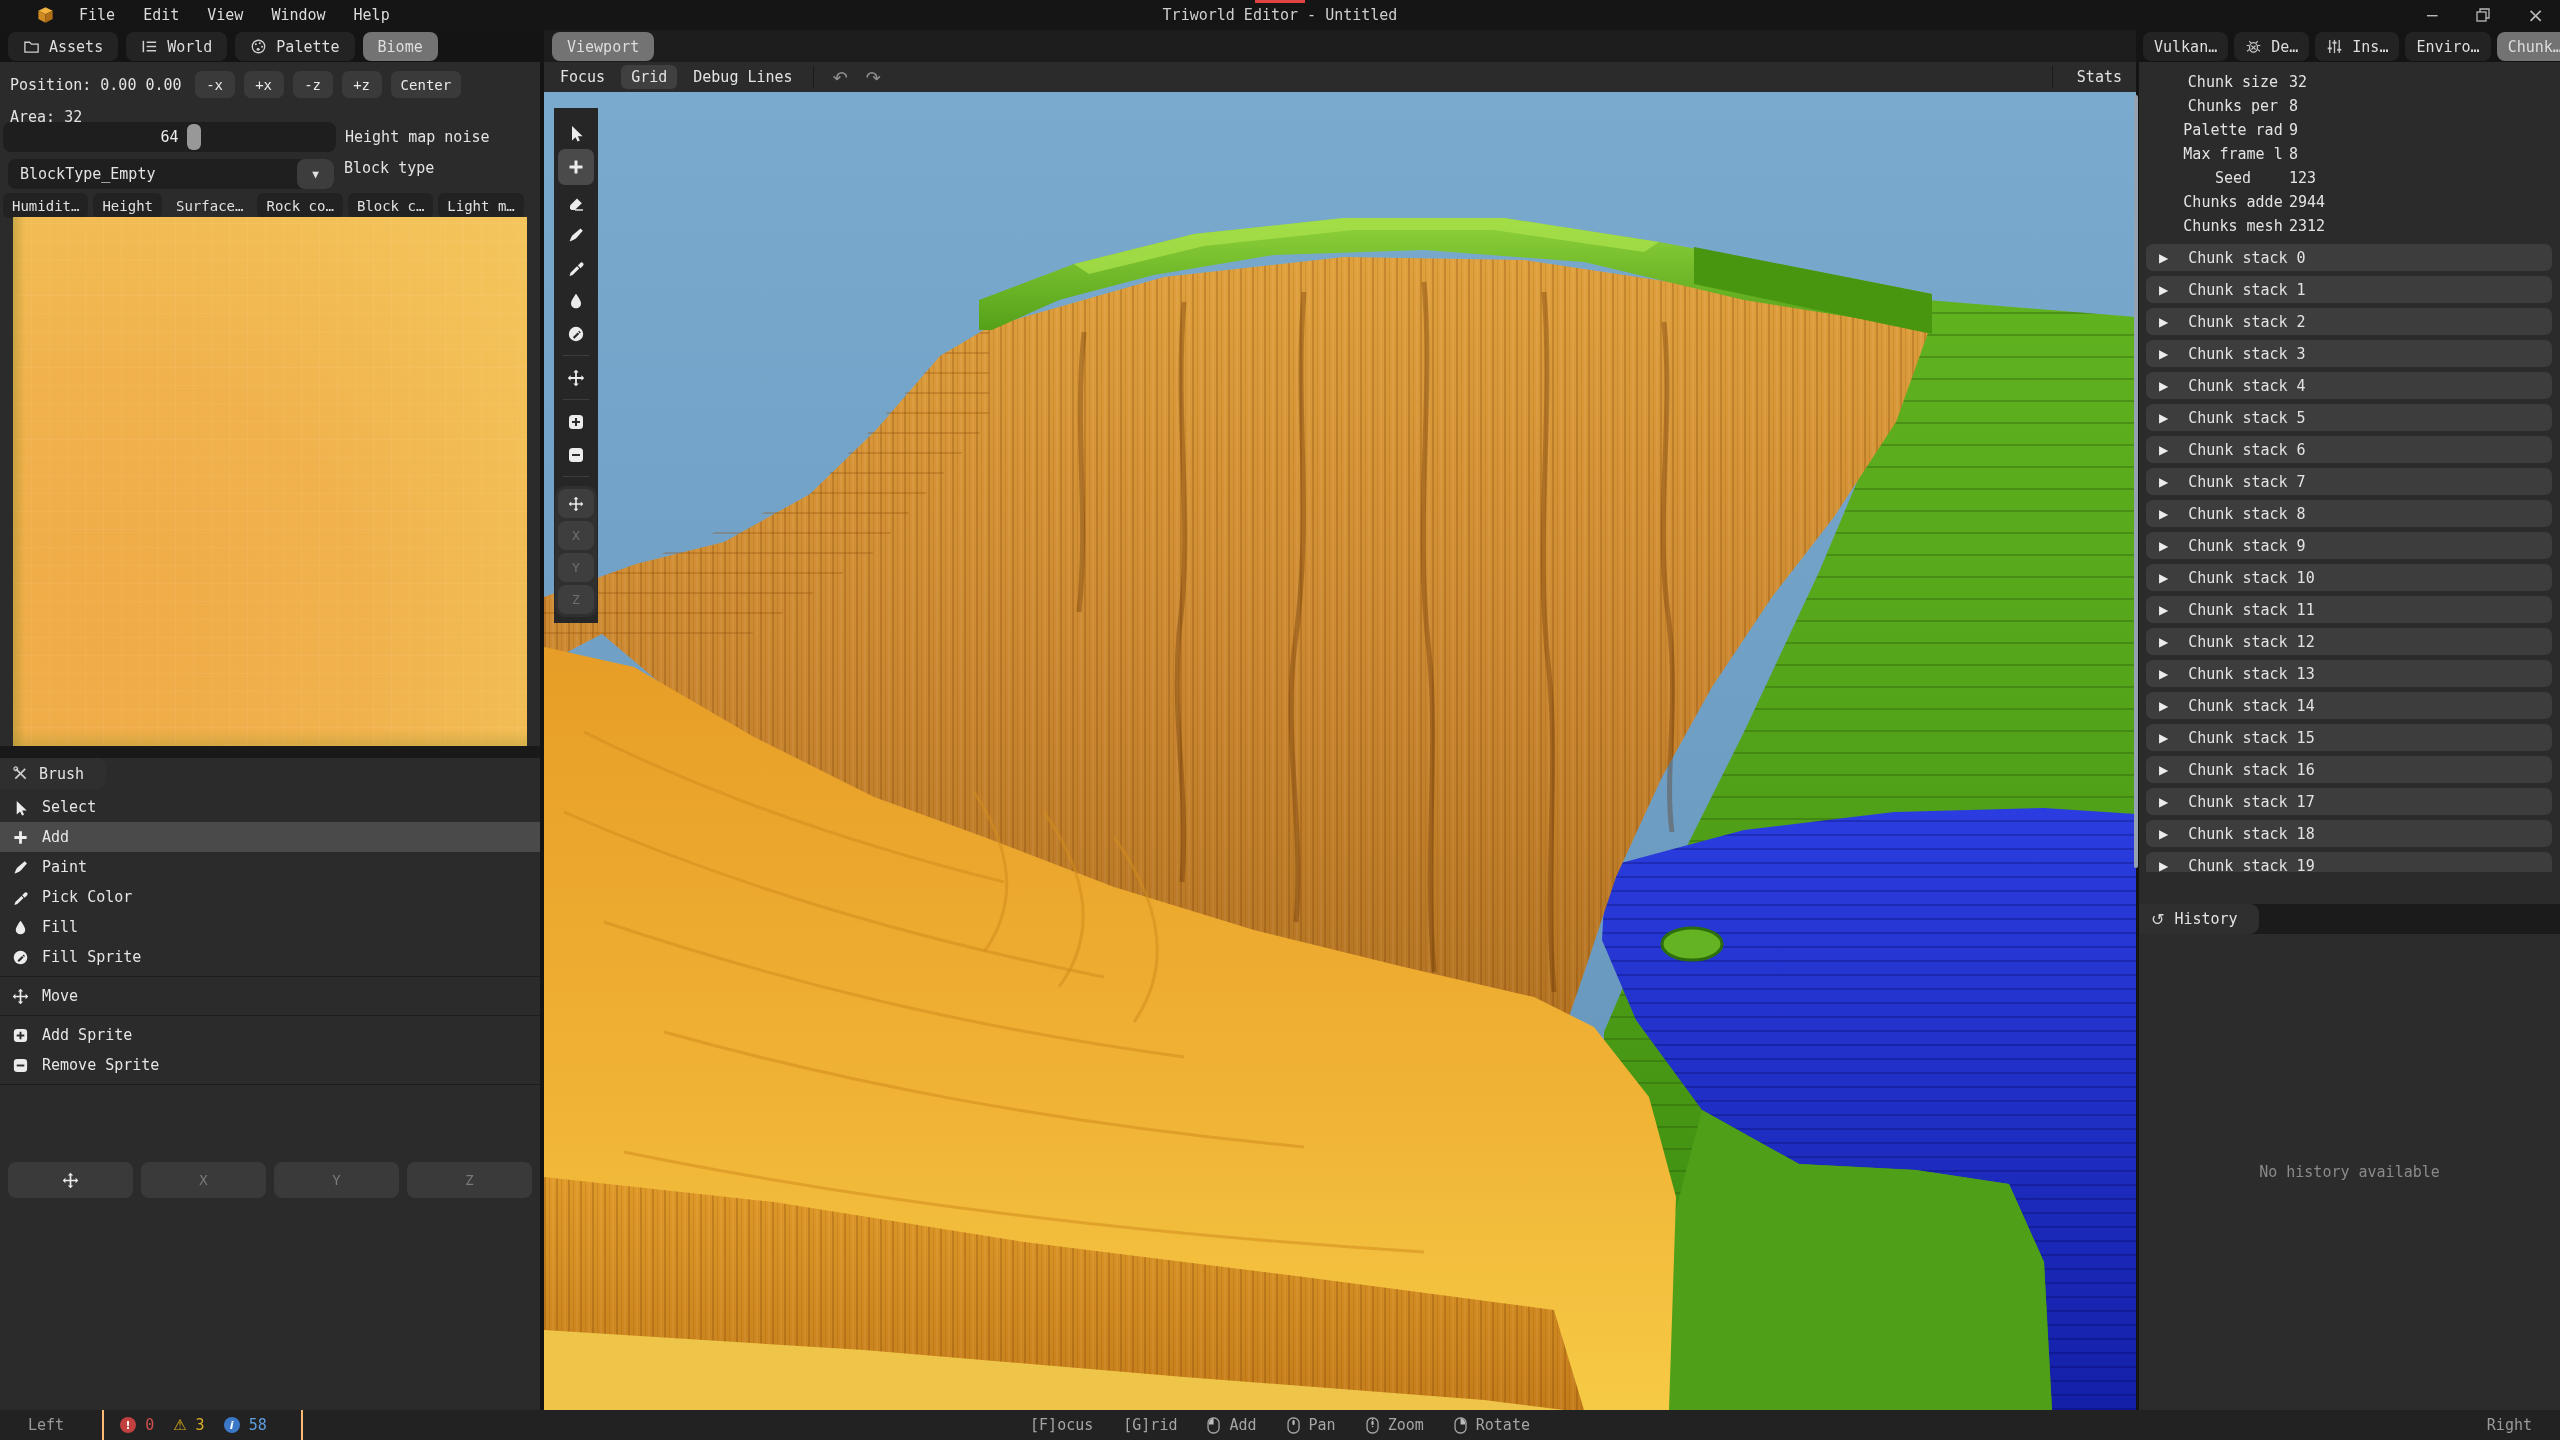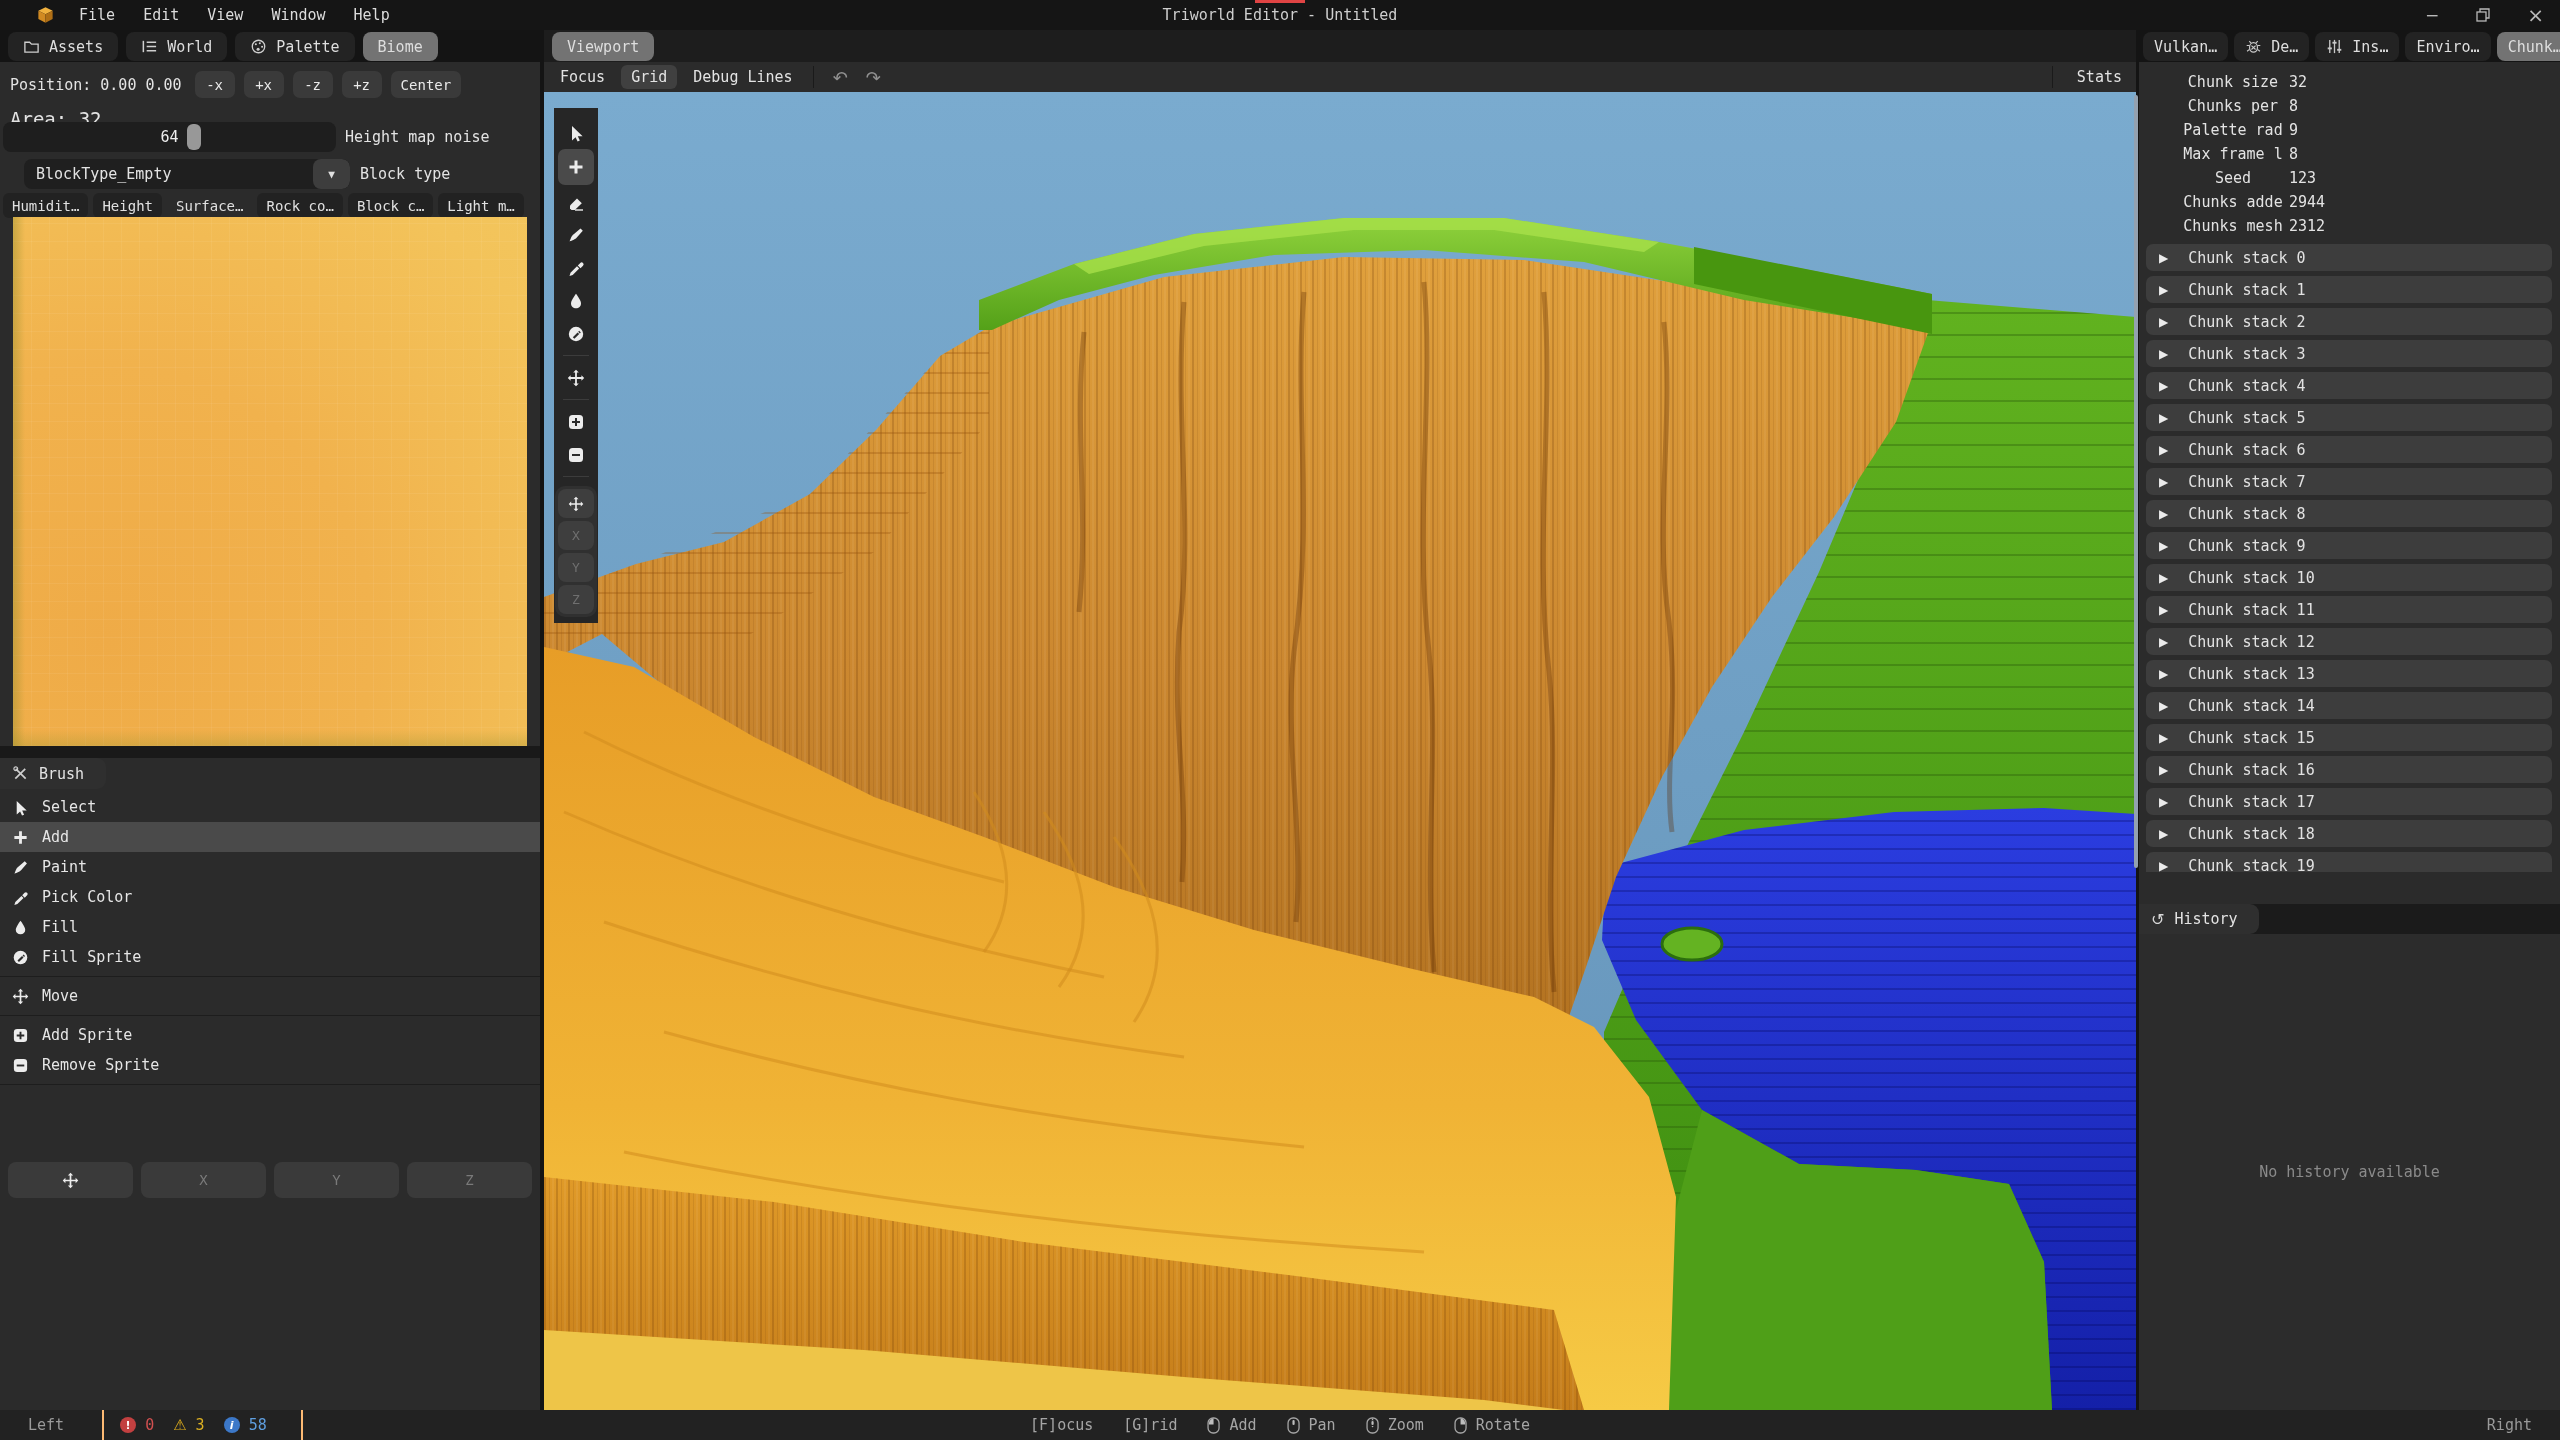--- a/index.html
+++ b/index.html
@@ -23,27 +23,27 @@
          padding:0 15px; font-size:15px; color:#dedede; white-space:nowrap; }
   .tab.active { background:#737373; }
   .tab svg { width:17px; height:17px; }
 
   
   .left-panel { position:absolute; left:0; top:30px; width:540px; bottom:30px; background:#141414; }
   .lp-content { position:absolute; top:32px; left:0; right:0; bottom:0; background:#2b2b2b; }
   .posrow { position:absolute; top:9px; left:10px; display:flex; align-items:center; gap:9px; }
   .posrow .plabel { font-size:15px; margin-right:4px; }
   .pbtn { min-width:40px; height:27px; padding:0 10px; border-radius:7px; background:#3a3a3a; display:flex; align-items:center; justify-content:center; font-size:14px; color:#eaeaea; }
-  .arealabel { position:absolute; top:46px; left:10px; font-size:19px; }
+  .arealabel { position:absolute; top:46px; left:10px; font-size:15px; }
   .sliderrow { position:absolute; top:60px; left:3px; display:flex; align-items:center; gap:9px; }
   .slider { position:relative; width:333px; height:30px; background:#1e1e1e; border-radius:8px; }
   .slider .val { width:100%; text-align:center; line-height:30px; font-size:15px; color:#eee; }
   .slider .handle { position:absolute; left:184px; top:2px; width:14px; height:26px; border-radius:6px; background:#989898; }
   .fieldlabel { font-size:15px; color:#e3e3e3; }
-  .ddrow { position:absolute; top:97px; left:24px; display:flex; align-items:center; gap:10px; }
+  .ddrow { position:absolute; top:97px; left:8px; display:flex; gap:10px; }
   .dd { width:326px; height:30px; background:#1f1f1f; border-radius:8px; display:flex; align-items:center; overflow:hidden; }
   .dd .ddval { padding-left:12px; font-size:15px; }
   .dd .ddarrow { margin-left:auto; width:37px; height:30px; background:#3d3d3d; display:flex; align-items:center; justify-content:center; font-size:11px; color:#e0e0e0; border-radius:8px; }
   .maptabs { position:absolute; top:131px; left:3px; display:flex; gap:5px; }
   .mtab { height:25px; padding:0 9px; border-radius:6px; background:#222222; font-size:14px; display:flex; align-items:center; color:#e0e0e0; white-space:nowrap; }
   .mtab.active { background:transparent; }
   .preview { position:absolute; left:13px; top:155px; width:514px; height:529px;
     background:
       linear-gradient(90deg, rgba(150,142,45,0.45) 0px, rgba(150,142,45,0) 12px),
       linear-gradient(0deg, rgba(160,150,50,0.35) 0px, rgba(160,150,50,0) 16px),

